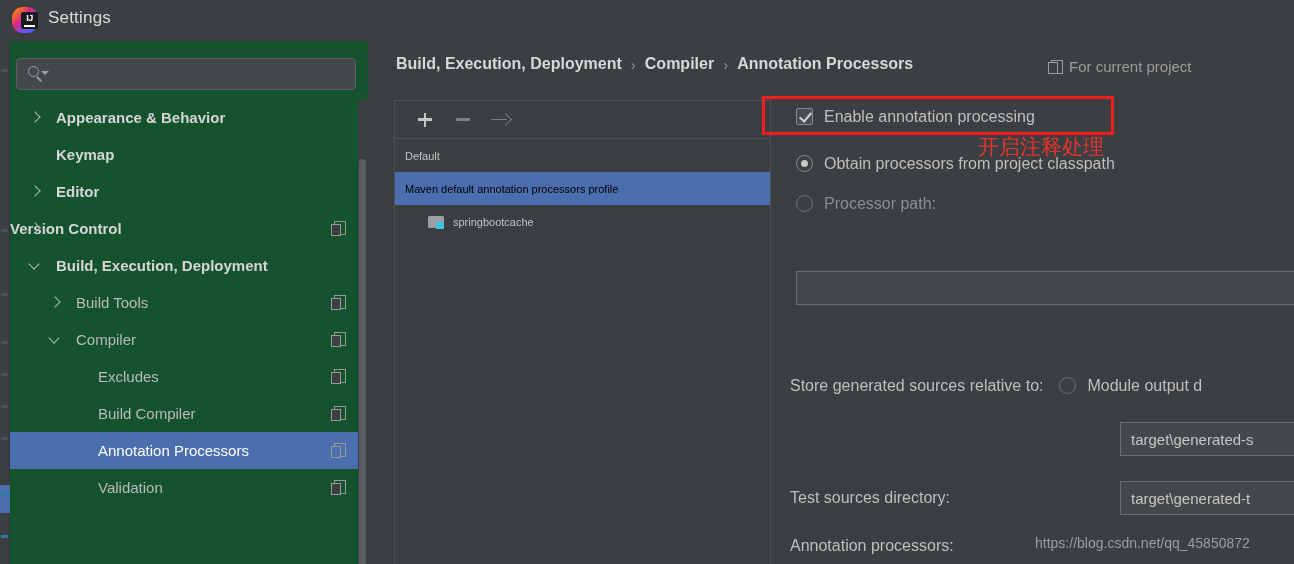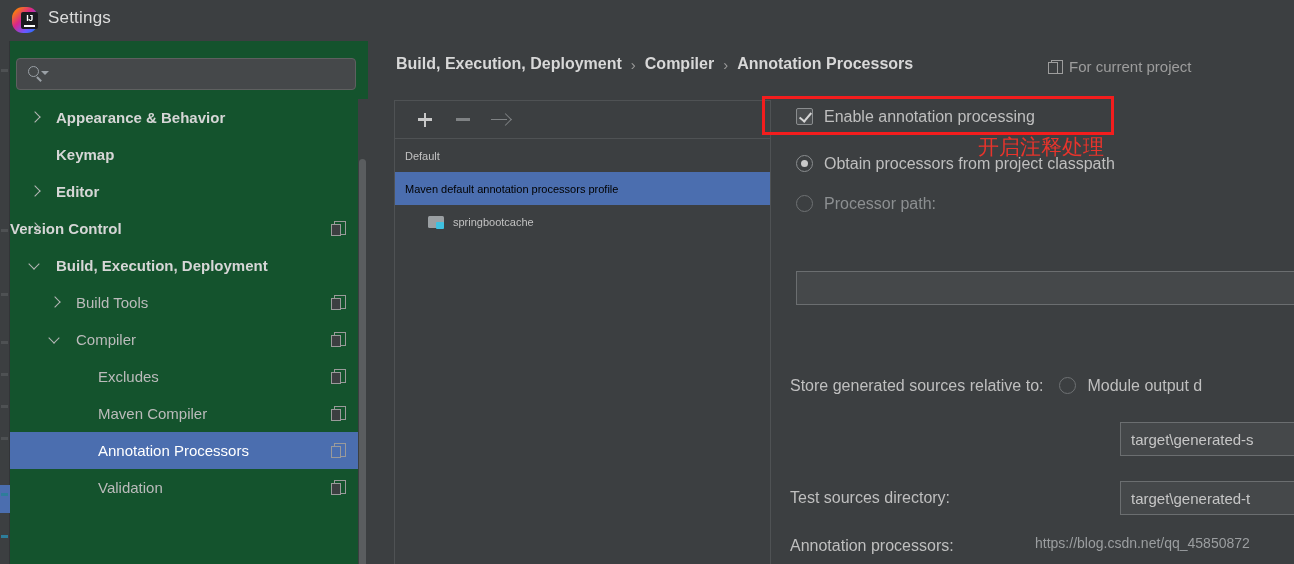--- a/index.html
+++ b/index.html
@@ -305,21 +305,21 @@
         <div class="tree-row">
           <span class="arrow down" style="left: 38px;"></span>
           <span class="label" style="margin-left: 66px;">Compiler</span>
           <span class="copy-ico"></span>
         </div>
         <div class="tree-row">
           <span class="label" style="margin-left: 88px;">Excludes</span>
           <span class="copy-ico"></span>
         </div>
         <div class="tree-row">
-          <span class="label" style="margin-left: 88px;">Maven Compiler</span>
+          <span class="label" style="margin-left: 88px;">Build Compiler</span>
           <span class="copy-ico"></span>
         </div>
         <div class="tree-row selected">
           <span class="label" style="margin-left: 88px;">Annotation Processors</span>
           <span class="copy-ico"></span>
         </div>
         <div class="tree-row">
           <span class="label" style="margin-left: 88px;">Validation</span>
           <span class="copy-ico"></span>
         </div>

